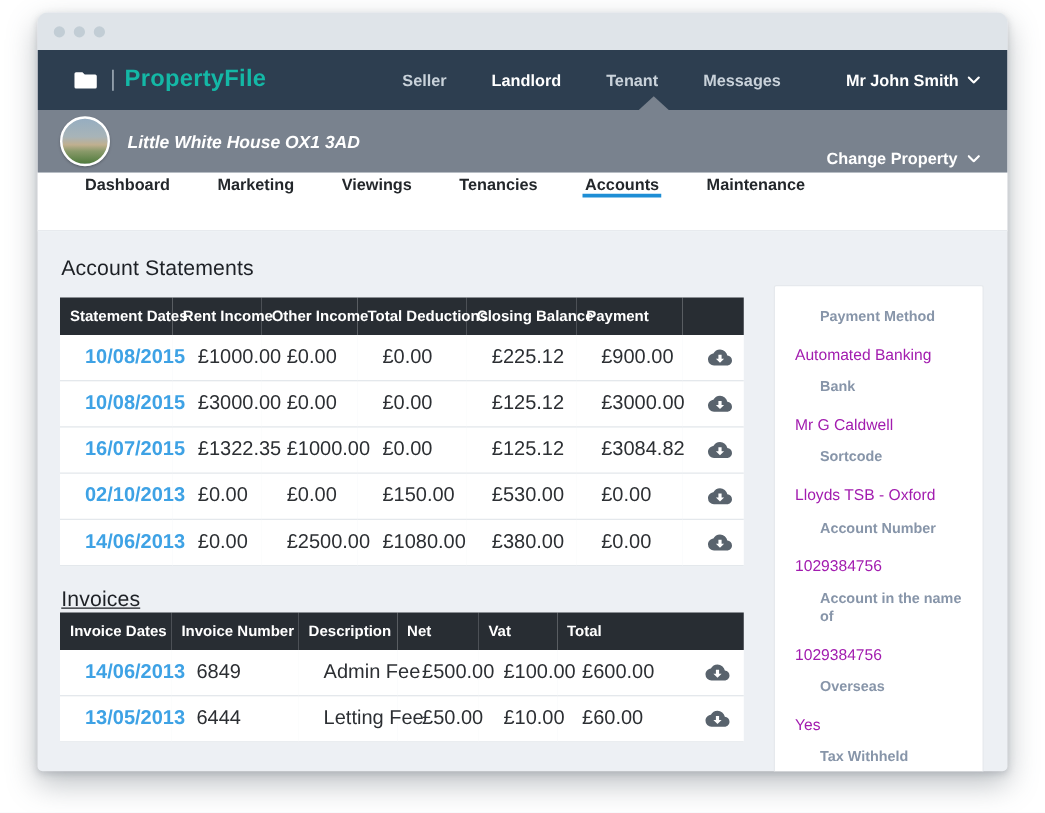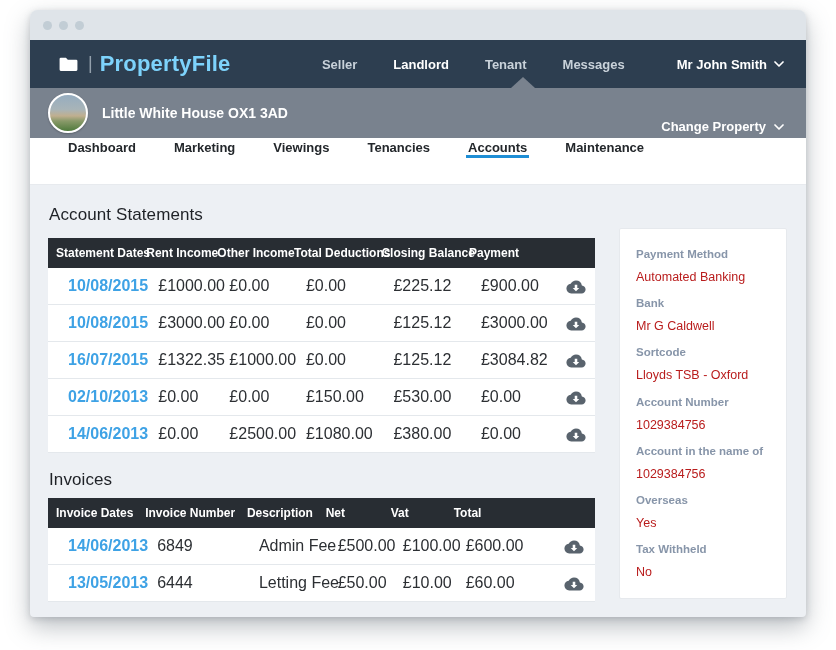--- a/index.html
+++ b/index.html
@@ -14,54 +14,54 @@
 
   
   .titlebar { height:30px; background:#dfe4e9; display:flex; align-items:center; padding-left:13px; }
   .titlebar .dot { width:9px; height:9px; border-radius:50%; background:#c2cdd5; margin-right:7px; }
 
   
   .navbar { height:48px; background:#2d3e50; display:flex; align-items:center; padding:0 22px 0 28px; }
   .logo { display:flex; align-items:center; }
   .logo svg { width:21px; height:17px; margin-right:9px; }
   .logo .sep { color:#93a0ac; font-size:18px; font-weight:400; margin-right:7px; position:relative; top:-1px; }
-  .logo .brand { color:#7dd3fc; font-size:22px; font-weight:bold; letter-spacing:0.2px; }
+  .logo .brand { color:#14b8a6; font-size:19px; font-weight:bold; letter-spacing:0.2px; }
   .nav-items { margin-left:auto; display:flex; align-items:center; }
   .nav-item { color:#c9d2da; font-size:13px; font-weight:bold; margin-left:36px; cursor:pointer;text-align:center; }
   .nav-item.active { color:#ffffff; }
   .nav-user { display:flex; align-items:center; color:#ffffff; font-size:13px; font-weight:bold; margin-left:52px; cursor:pointer; }
   .nav-user svg { margin-left:7px; }
 
   
   .propbar { height:50px; background:#79828e; display:flex; align-items:center; padding:0 22px 0 18px; position:relative; }
   .propbar .pointer {
     position:absolute; top:-11px; left:481px;
     width:0; height:0; border-left:12px solid transparent; border-right:12px solid transparent;
     border-bottom:11px solid #79828e;
   }
   .avatar {
     width:40px; height:40px; border-radius:50%; border:2px solid #ffffff; margin-right:14px;
     background:linear-gradient(180deg,#96adc0 0%,#a8b4b8 40%,#c0af8f 58%,#8a9a6a 72%,#4f7a3c 100%);
     box-shadow:0 1px 2px rgba(0,0,0,.25);
   }
-  .prop-title { color:#ffffff; font-size:14px; font-weight:bold; }
+  .prop-title { color:#ffffff; font-size:14px; font-weight:bold;font-style:italic; }
   .change-prop { margin-left:auto; display:flex; align-items:center; color:#ffffff; font-size:13px; font-weight:bold; cursor:pointer;margin-top:27px; }
   .change-prop svg { margin-left:8px; }
 
   
   .tabbar { height:47px; background:#ffffff; display:flex; align-items:flex-start; padding-left:19px; border-bottom:1px solid #e7eaee; }
   .tab { display:flex; align-items:center; margin:0 17px; font-size:13px; font-weight:bold; color:#23272b; cursor:pointer; border-bottom:3px solid transparent; padding:2px 2px 0 2px; }
   .tab.active { border-bottom-color:#1e8ed5; }
 
   
   .content { display:flex; padding:14px 19px 0 18px; }
   .main-col { width:547px; }
   .section-title { font-size:17px; color:#1e2126; font-weight:400; letter-spacing:0.1px; }
   .section-title.first { margin:6px 0 13px 1px; }
-  .section-title.second { margin:17px 0 8px 1px; }
+  .section-title.second { margin:17px 0 0 1px;text-decoration:underline; }
 
   table { width:547px; border-collapse:collapse; table-layout:fixed; }
   thead th { background:#282d33; color:#ffffff; font-size:12px; font-weight:bold; text-align:left; padding:8px 8px; white-space:nowrap; }
   tbody td { background:#ffffff; color:#2c2f33; font-size:16px; padding:9px 20px; border-bottom:1px solid #e4e8ec; white-space:nowrap; }
   td.date a { color:#3ea2e5; font-weight:bold; text-decoration:none; cursor:pointer; }
   td.dl { text-align:center; }
   .cloud-btn { display:inline-block; width:20px; height:16px; cursor:pointer; vertical-align:middle; }
 
   
   .t-statements col.c1{width:16.5%} .t-statements col.c2{width:13%} .t-statements col.c3{width:14%}
@@ -70,22 +70,22 @@
   
   .t-invoices col.c1{width:16.3%} .t-invoices col.c2{width:18.6%} .t-invoices col.c3{width:14.4%}
   .t-invoices col.c4{width:11.9%} .t-invoices col.c5{width:11.5%} .t-invoices col.c6{width:18%}
   .t-invoices col.c7{width:9.3%}
 
   
   .side-panel { width:168px; margin-left:24px; margin-top:29px; background:#ffffff; border:1px solid #e6e9ed; border-radius:2px; align-self:flex-start; }
   .side-panel .panel-header { padding:13px 16px 11px 16px; font-size:15px; color:#1e2126; border-bottom:1px solid #e2e6ea; }
   .side-panel .panel-body { padding:7px 16px 18px 16px; }
   .field { margin-top:11px; }
-  .field .f-label { font-size:11.5px; font-weight:bold; color:#8795a9; line-height:1.3; }
-  .field .f-value { font-size:12.5px; color:#b91c1c; margin-top:7px; line-height:1.3; }
+  .field .f-label { font-size:11.5px; font-weight:bold; color:#8795a9; line-height:1.3;margin-left:20px; }
+  .field .f-value { font-size:12.5px; color:#a21caf; margin-top:14px; line-height:1.3; }
 </style>
 </head>
 <body>
 
 <svg width="0" height="0" style="position:absolute">
   <defs>
     <g id="cloud-dl">
       <path fill="#59636d" d="M19.35 10.04A7.49 7.49 0 0 0 12 4C9.11 4 6.6 5.64 5.35 8.04 2.34 8.36 0 10.91 0 14a6 6 0 0 0 6 6h13c2.76 0 5-2.24 5-5 0-2.64-2.05-4.78-4.65-4.96z"></path>
       <path fill="#ffffff" d="M13.6 9.2h-3.2v4H7.9l4.1 4.1 4.1-4.1h-2.5z"></path>
     </g>

